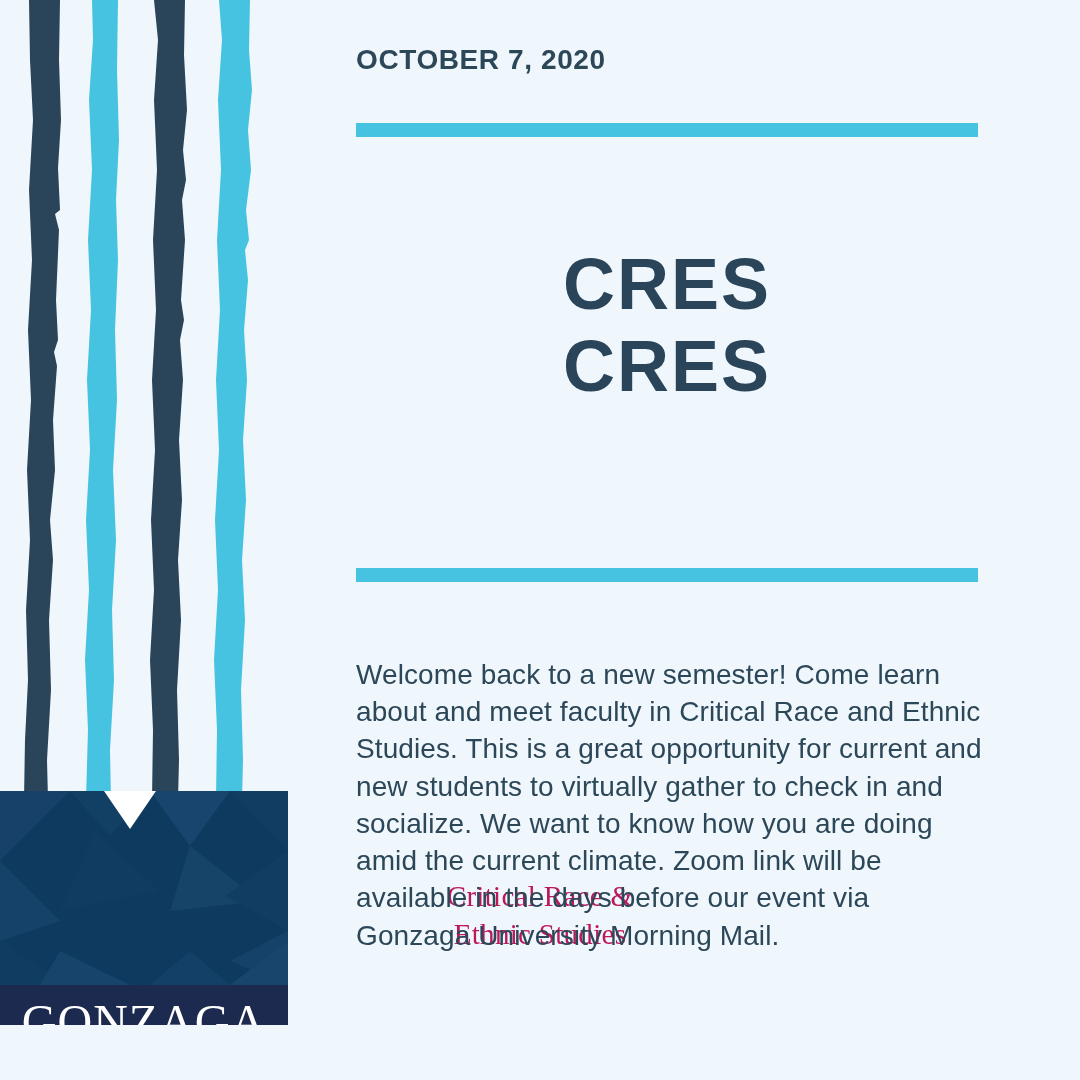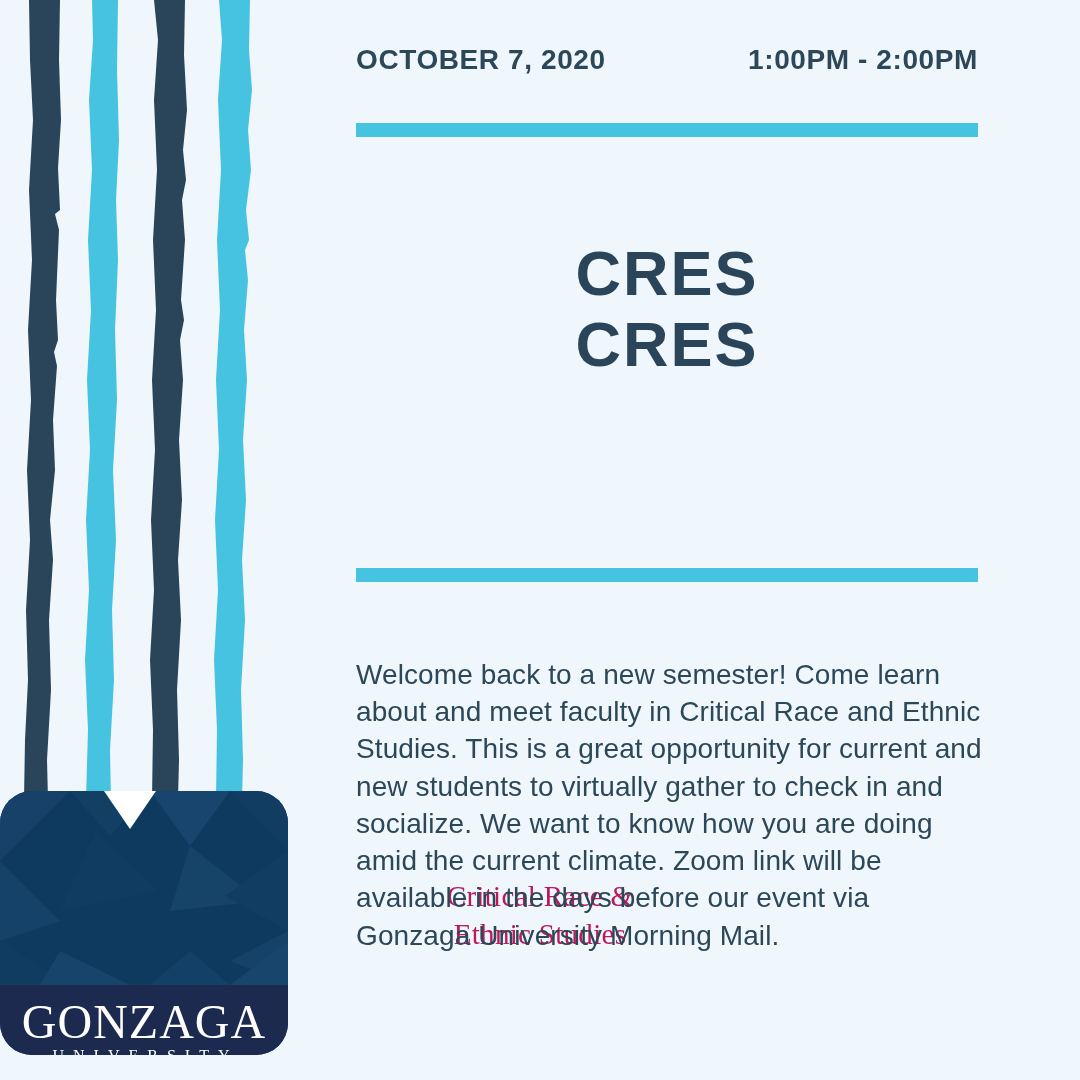--- a/index.html
+++ b/index.html
@@ -34,23 +34,22 @@
     width: 300px;
     height: 800px;
   }
 
   
   #logo-panel {
     position: absolute;
     left: 0;
     top: 791px;
     width: 288px;
-    height: 264px;
+    height: 234px;
     overflow: hidden;
-    border-radius: 32px;
   }
   #panel-facets {
     position: absolute;
     inset: 0;
     width: 288px;
     height: 289px;
   }
   #panel-notch {
     position: absolute;
     left: 104px;
@@ -137,21 +136,21 @@
   }
   #rule-top { top: 123px; }
   #rule-bottom { top: 568px; }
 
   #event-title {
     position: absolute;
     left: 0;
     top: 196px;
     width: 622px;
     text-align: center;
-    font-size: 63px;
+    font-size: 72px;
     font-weight: bold;
     line-height: 1.13;
     letter-spacing: 2px;
     color: #2A4459;
   }
   #event-title .title-line { display: block; }
 
   #description {
     position: absolute;
     left: 0;
@@ -207,21 +206,20 @@
 
   <div id="dept-name">
     <span class="dept-line">Critical Race &amp;</span>
     <span class="dept-line">Ethnic Studies</span>
   </div>
 
   <div id="content">
 
     <div id="meta-row">
       <span class="meta-text">OCTOBER 7, 2020</span>
-      <span class="meta-text">1:00PM - 2:00PM</span>
     </div>
 
     <div class="rule" id="rule-top"></div>
 
     <h1 id="event-title">
       <span class="title-line">CRES</span>
       <span class="title-line">CRES</span>
     </h1>
 
     <div class="rule" id="rule-bottom"></div>

